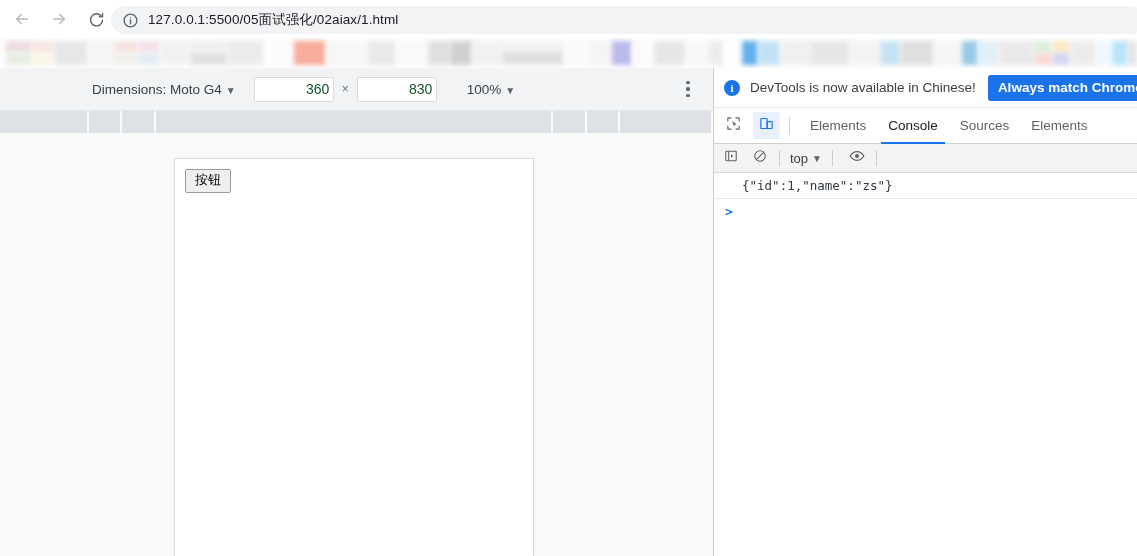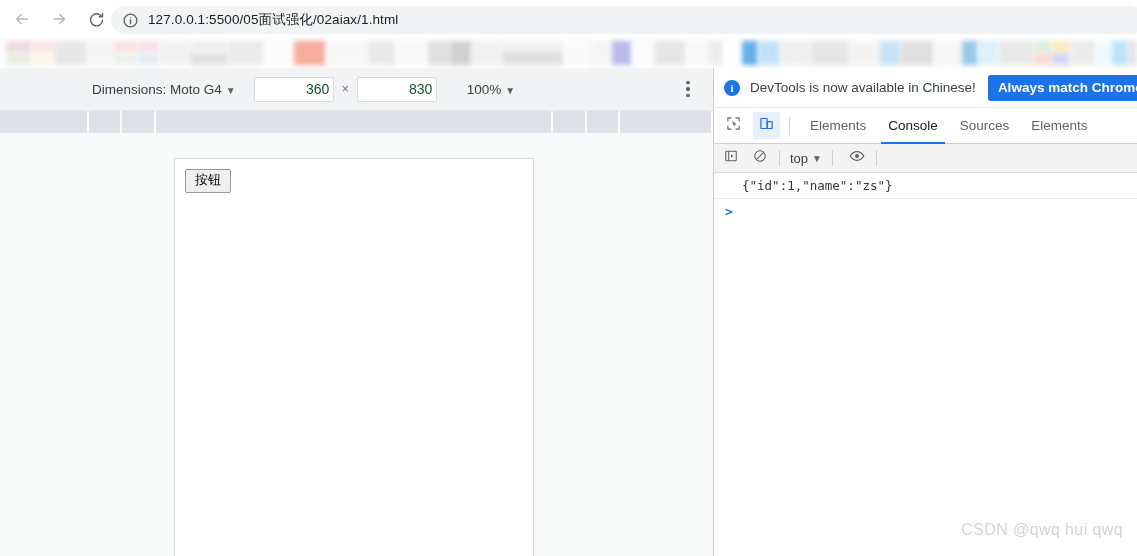--- a/index.html
+++ b/index.html
@@ -422,15 +422,14 @@
     </div>
 
     <div class="console-body">
       <div class="console-msg">{"id":1,"name":"zs"}</div>
       <div class="console-prompt">
         <span class="arrow">&gt;</span>
       </div>
     </div>
   </div>
 
-  <div class="watermark">CSDN @qwq hui qwq</div>
 
 </div>
 
 </body></html>

